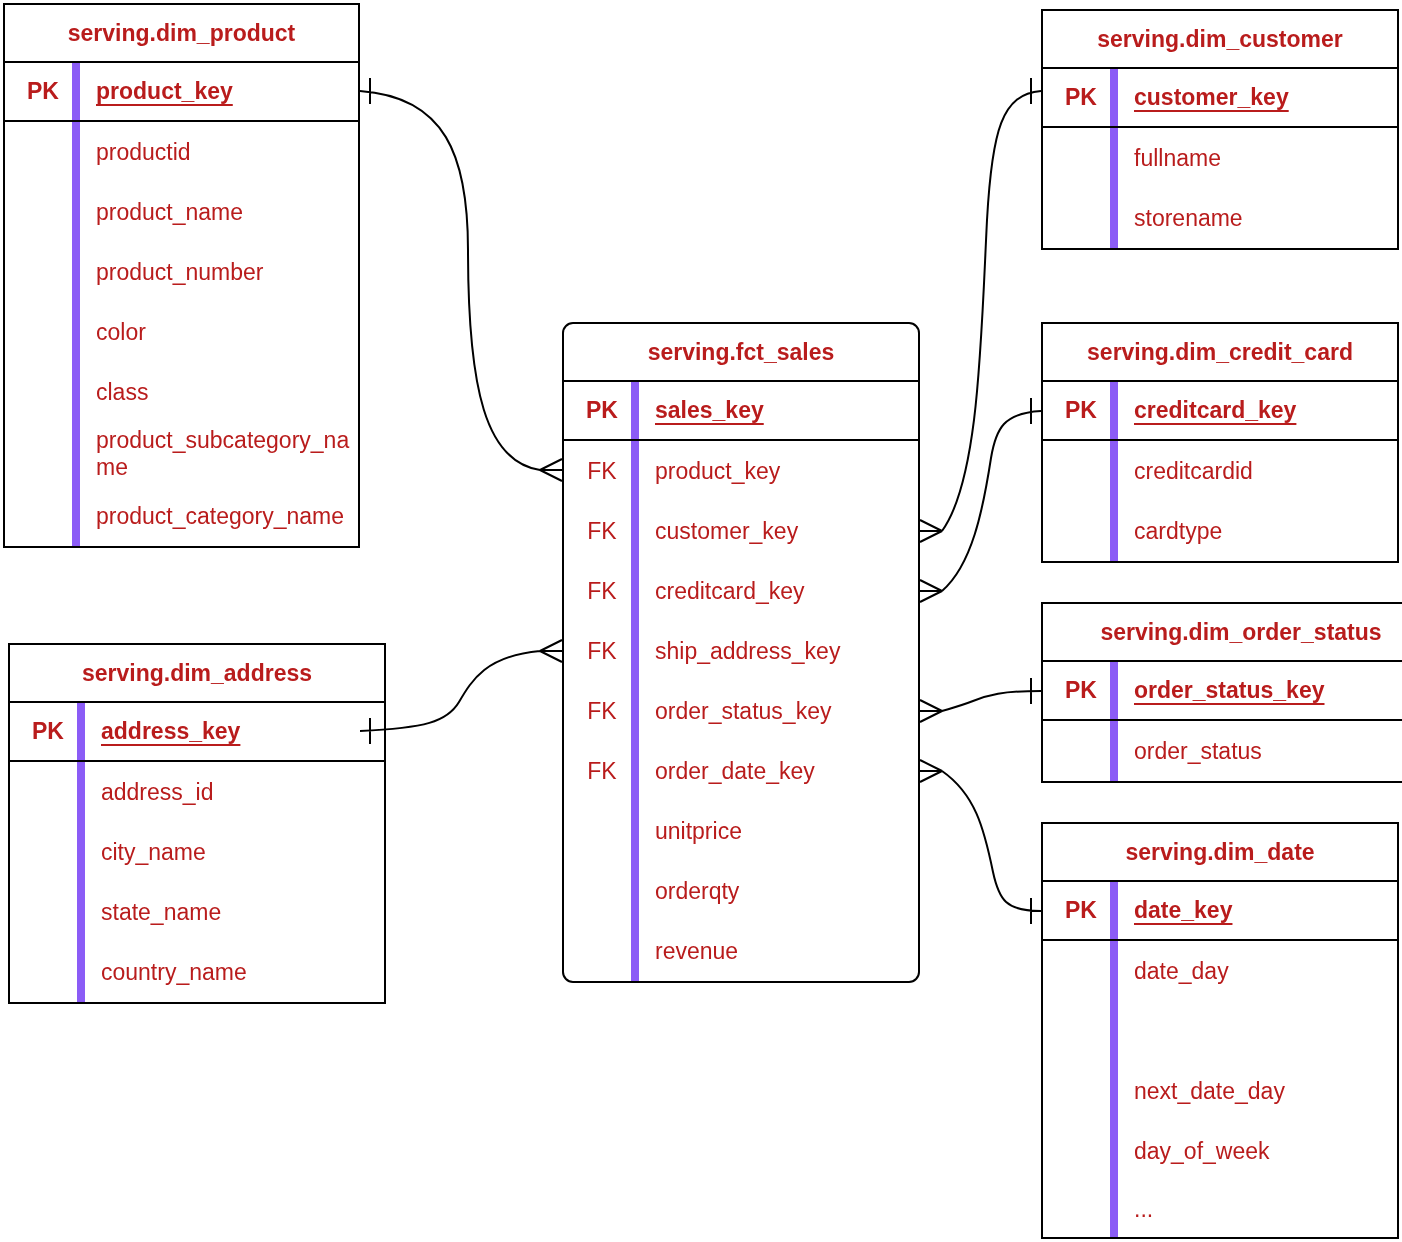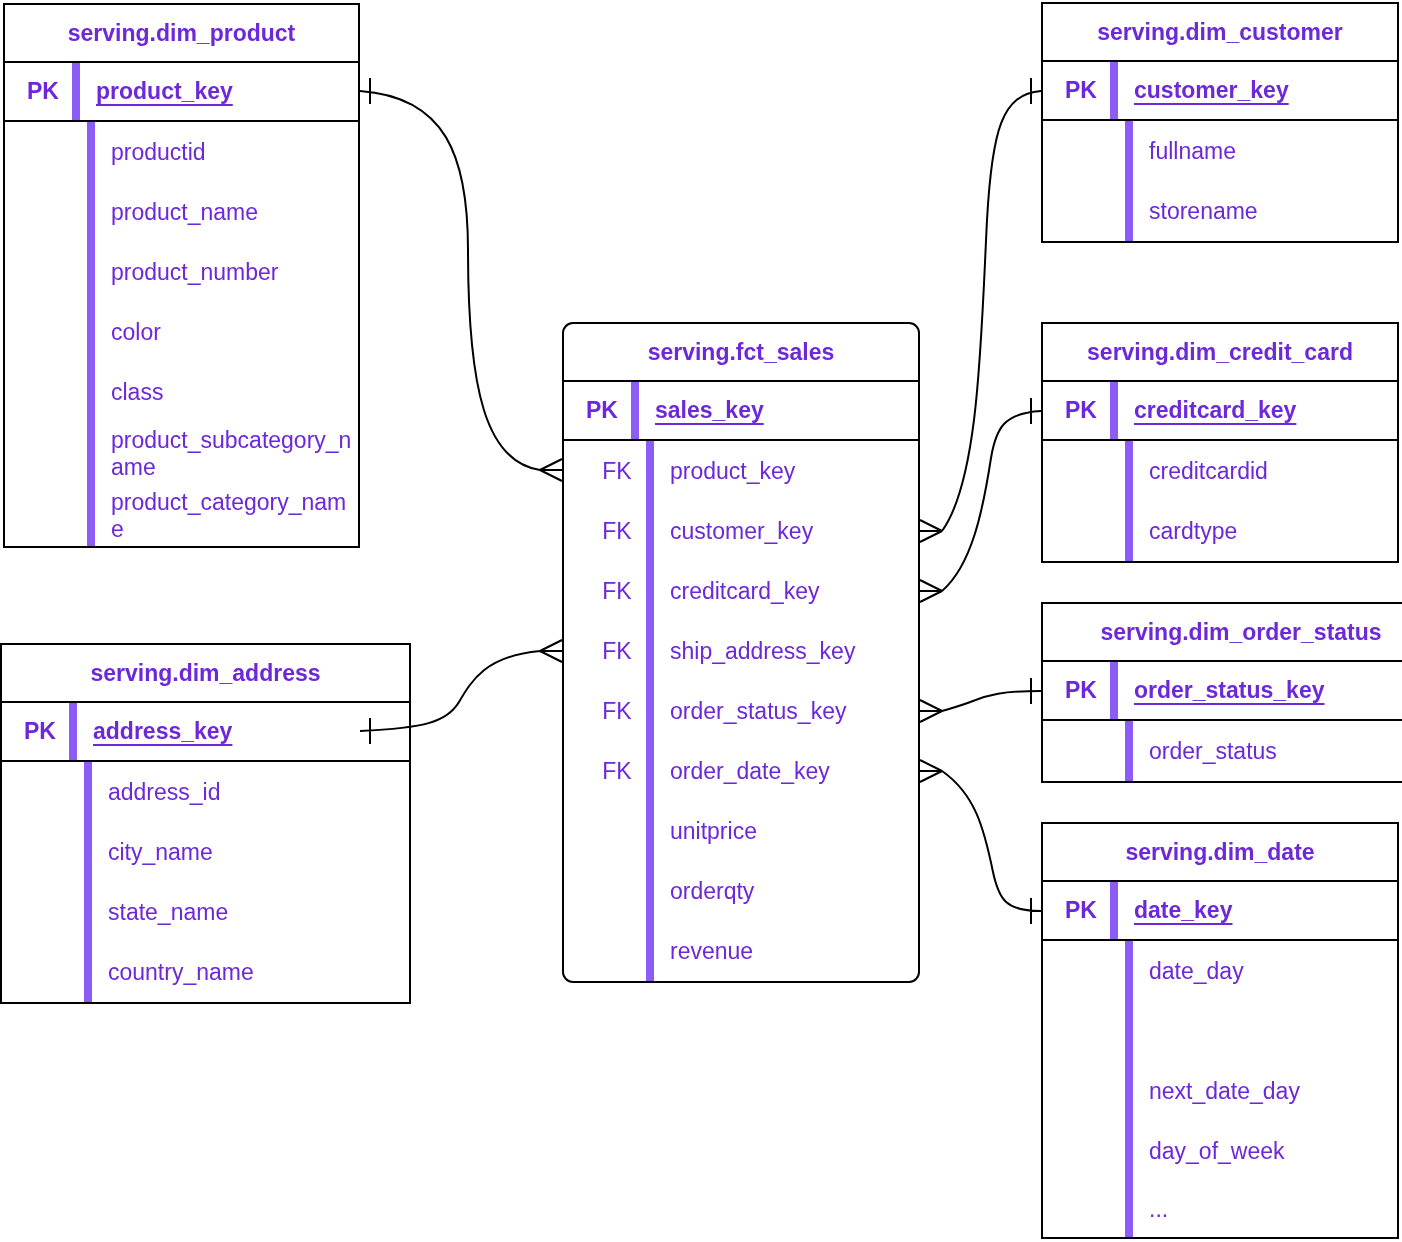--- a/index.html
+++ b/index.html
@@ -1,28 +1,28 @@
 <!DOCTYPE html>
 <html><head>
 <meta charset="utf-8">
 <style>
   html,body{margin:0;padding:0;background:#ffffff;}
   #canvas{position:relative;width:1402px;height:1242px;background:#ffffff;
-          font-family:"Liberation Sans",sans-serif;color:#6d28d9;overflow:hidden;}
+          font-family:"Liberation Sans",sans-serif;color:#b91c1c;overflow:hidden;}
   .table{position:absolute;background:#fff;border:2px solid #000;box-sizing:border-box;}
   .ttl{height:56px;border-bottom:2px solid #000;display:flex;align-items:center;
        justify-content:center;font-weight:700;font-size:23px;}
   .pkrow{display:flex;height:57px;border-bottom:2px solid #000;}
   .tagcol{width:58px;flex:0 0 58px;border-right:8px solid #8b5cf6;display:flex;
           align-items:center;justify-content:center;font-size:23px;padding-left:9px;}
   .pkrow .tagcol{font-weight:700;}
   .pkname{flex:1;display:flex;align-items:center;padding-left:16px;font-weight:700;
           font-size:23px;text-decoration:underline;text-decoration-thickness:2px;
           text-underline-offset:5px;}
-  .trow{display:flex;height:60px;margin-left:15px;}
+  .trow{display:flex;height:60px;}
   .h64{height:64px;}
   .h56{height:56px;}
   .fname{flex:1;display:flex;align-items:center;padding-left:16px;font-size:23px;
          line-height:27px;overflow-wrap:anywhere;}
   .narrow .fname{}
   #wires{position:absolute;left:0;top:0;z-index:5;pointer-events:none;}
 </style>
 </head>
 <body>
 
@@ -59,21 +59,21 @@
           <div class="tagcol"></div>
           <div class="fname">product_subcategory_name</div>
         </div>
       <div class="trow">
           <div class="tagcol"></div>
           <div class="fname">product_category_name</div>
         </div>
     </div>
   </div>
 
-  <div class="table" style="left:0;top:643px;width:411px;">
+  <div class="table" style="left:8px;top:643px;width:378px;">
     <div class="ttl">serving.dim_address</div>
     <div class="pkrow">
       <div class="tagcol">PK</div>
       <div class="pkname">address_key</div>
     </div>
     <div>
       <div class="trow">
           <div class="tagcol"></div>
           <div class="fname">address_id</div>
         </div>
@@ -131,21 +131,21 @@
           <div class="tagcol"></div>
           <div class="fname">orderqty</div>
         </div>
       <div class="trow">
           <div class="tagcol"></div>
           <div class="fname">revenue</div>
         </div>
     </div>
   </div>
 
-  <div class="table" style="left:1041px;top:2px;width:358px;">
+  <div class="table" style="left:1041px;top:9px;width:358px;">
     <div class="ttl">serving.dim_customer</div>
     <div class="pkrow">
       <div class="tagcol">PK</div>
       <div class="pkname">customer_key</div>
     </div>
     <div>
       <div class="trow">
           <div class="tagcol"></div>
           <div class="fname">fullname</div>
         </div>

